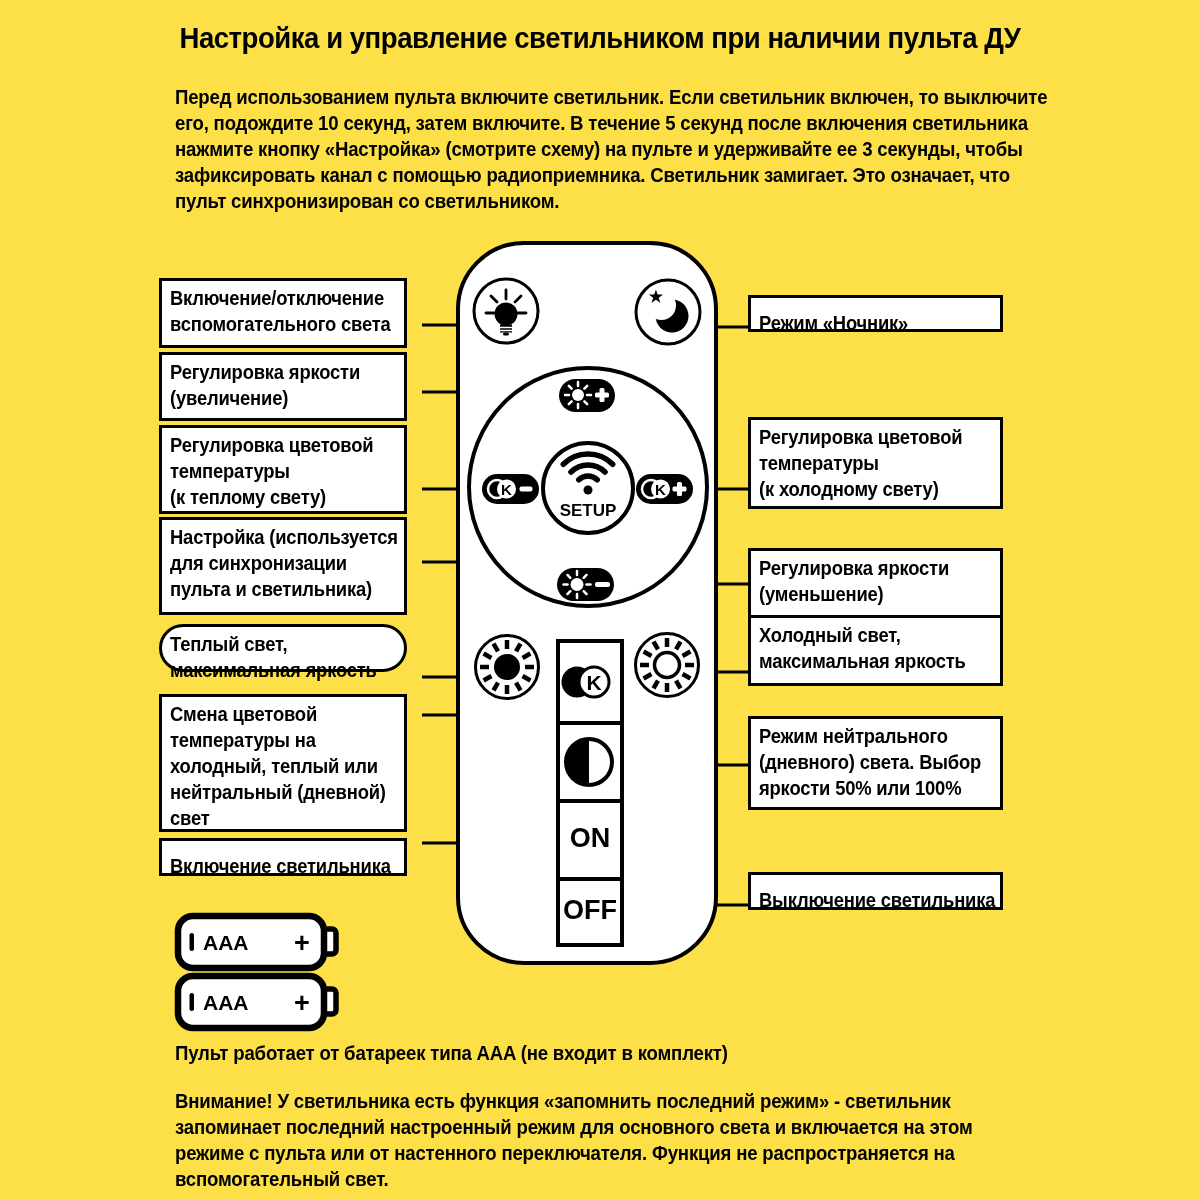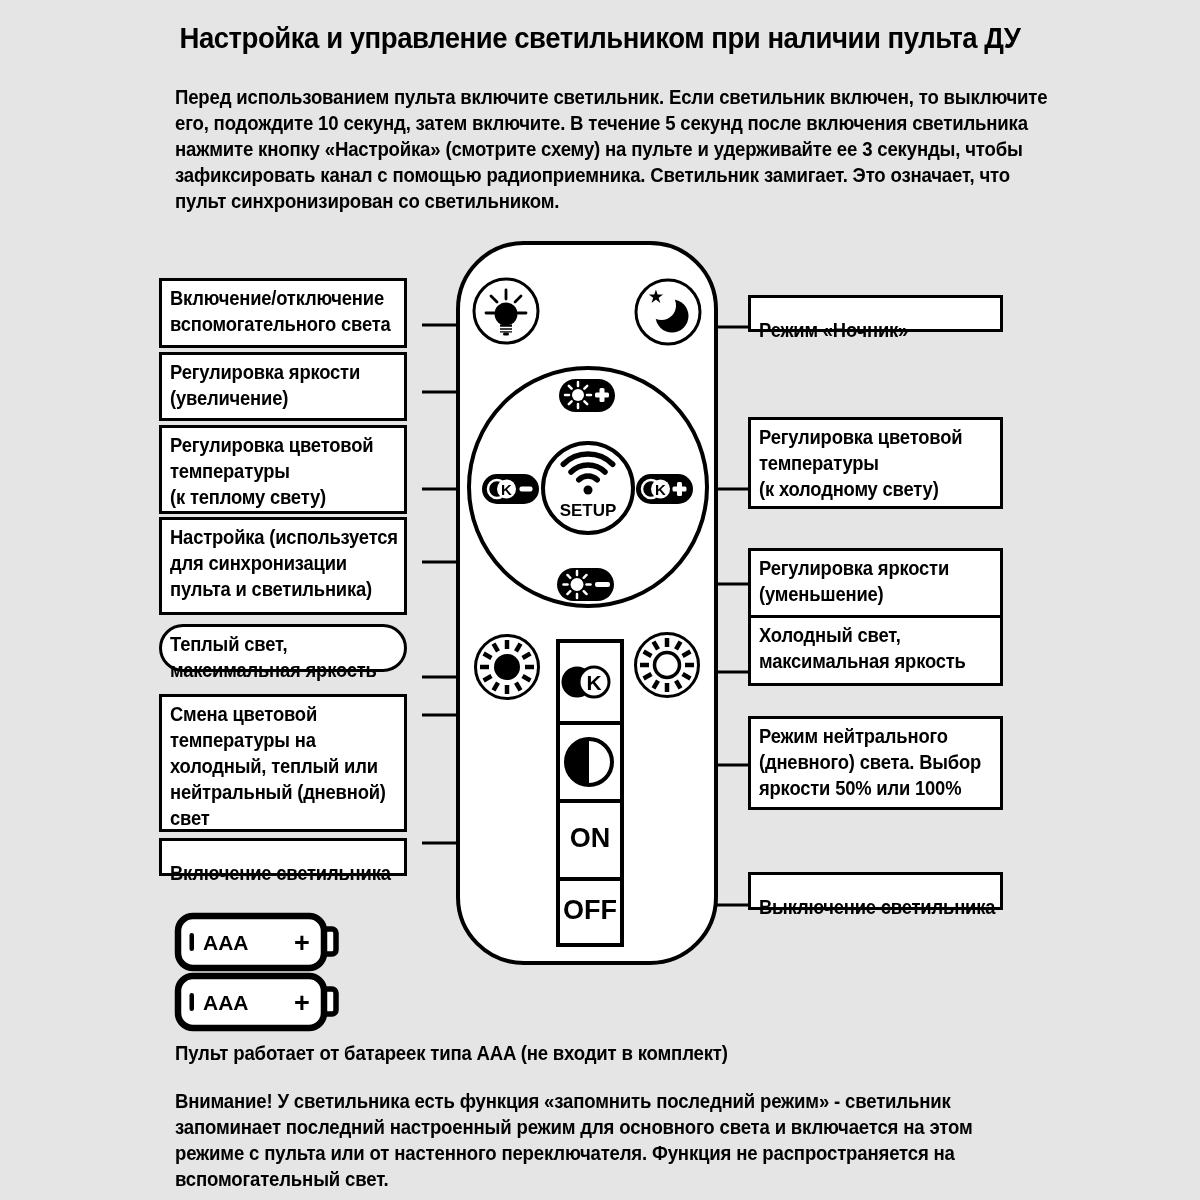--- a/index.html
+++ b/index.html
@@ -1,30 +1,30 @@
 <!DOCTYPE html>
 <html><head>
 <meta charset="utf-8">
 <style>
   html,body{margin:0;padding:0;background:#fff;}
-  .page{position:relative;width:1200px;height:1200px;background:#e5e5e5;overflow:hidden;
+  .page{position:relative;width:1200px;height:1200px;background:#fde047;overflow:hidden;
         font-family:"Liberation Sans",sans-serif;color:#000;}
   .title{position:absolute;top:22px;left:0;width:1200px;text-align:center;
          font-size:29px;font-weight:bold;letter-spacing:-0.5px;
          transform:scaleX(0.95);margin:0;}
   .blocktext{position:absolute;margin:0;font-weight:bold;font-size:20px;line-height:26px;
          letter-spacing:-0.2px;white-space:pre;transform:scaleX(0.93);transform-origin:0 0;}
   .intro{left:175px;top:84px;}
   .battery-note{left:175px;top:1040px;}
   .warning{left:175px;top:1088px;}
   .callout{position:absolute;border:3px solid #000;background:#fff;box-sizing:border-box;
          padding:4px 8px;font-weight:bold;font-size:20px;line-height:26px;z-index:2;}
   .callout span{display:inline-block;white-space:pre;letter-spacing:-0.2px;
          transform:scaleX(0.92);transform-origin:0 0;}
-  .one{padding-top:19px;}
+  .one{padding-top:12px;}
   .cl{left:159px;width:248px;}
   .cr{left:748px;width:255px;}
   .cl1{top:278px;height:70px;} .cl2{top:352px;height:69px;} .cl3{top:425px;height:89px;}
   .cl4{top:517px;height:98px;} .cl5{top:624px;height:48px;border-radius:25px;} .cl6{top:694px;height:138px;}
   .cl7{top:838px;height:38px;}
   .cr1{top:295px;height:37px;} .cr2{top:417px;height:92px;} .cr3{top:548px;height:70px;}
   .cr4{top:615px;height:71px;} .cr5{top:716px;height:94px;} .cr6{top:872px;height:38px;}
   svg.diagram{position:absolute;left:0;top:0;z-index:1;}
   svg text{font-family:"Liberation Sans",sans-serif;font-weight:bold;fill:#000;}
   .setup-t{font-size:17px;text-anchor:middle;}

